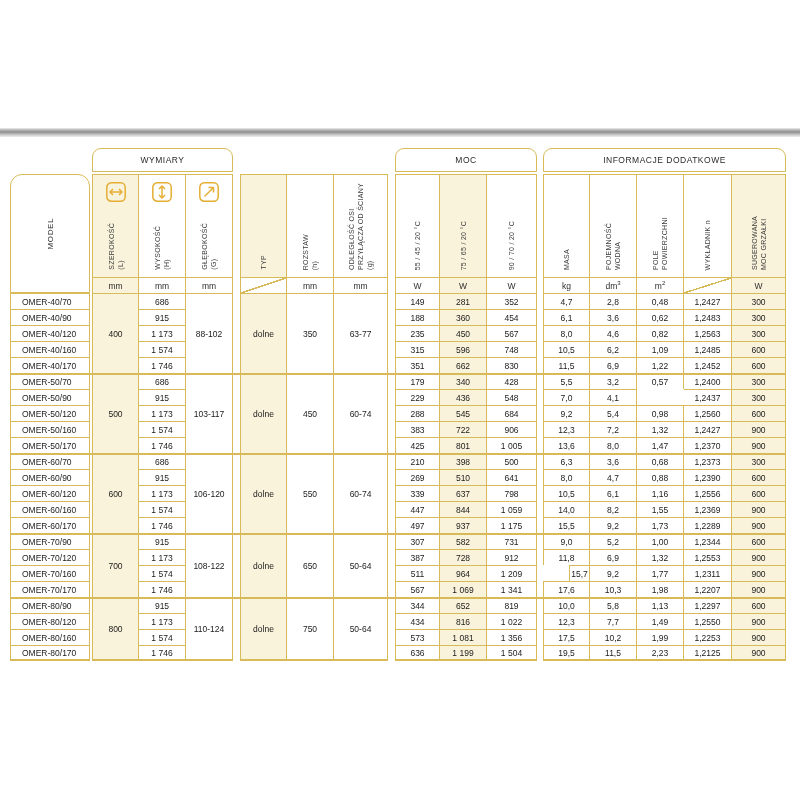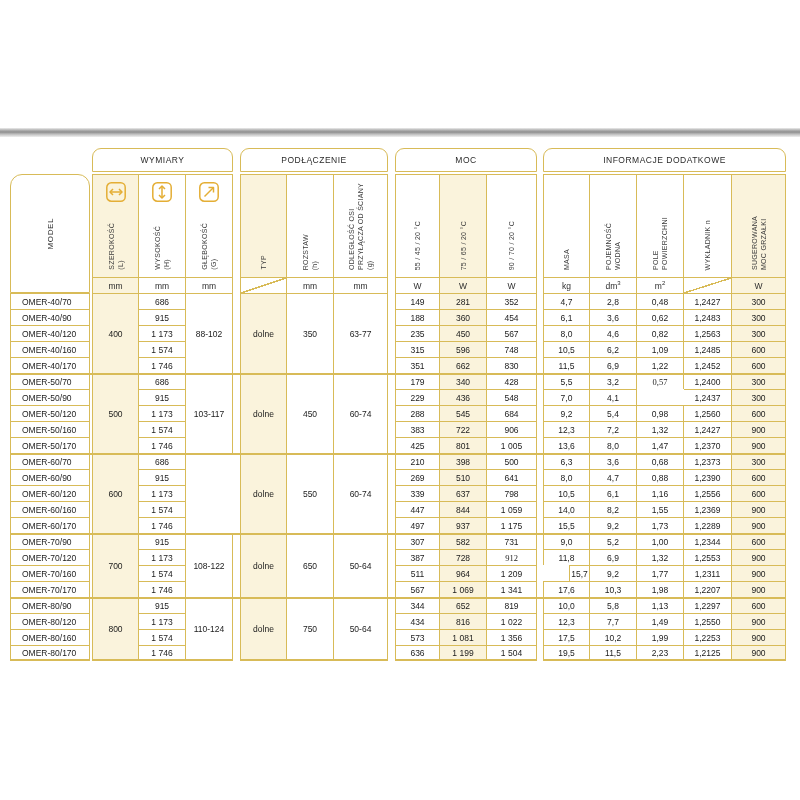--- a/index.html
+++ b/index.html
@@ -140,25 +140,25 @@
           <polyline points="9.5,5.5 14.5,5.5 14.5,10.5" fill="none" stroke="#e4ae35" stroke-width="1.5" stroke-linejoin="round"></polyline>
         </svg>
         <div class="vtext">GŁĘBOKOŚĆ
 (G)</div>
       </div>
       <div class="c unit" style="grid-area: 4 / 3;">
         <div>mm</div>
       </div>
       <div class="c" style="grid-area: 5 / 3 / 10;">88-102</div>
       <div class="c gs" style="grid-area: 10 / 3 / 15;">103-117</div>
+      <div class="c gs" style="grid-area: 15 / 3 / 20;">106-120</div>
       <div class="c gs" style="grid-area: 20 / 3 / 24;">108-122</div>
       <div class="c gs bb" style="grid-area: 24 / 3 / 28;">110-124</div>
     </div>
     <div class="section" style="grid-template-columns: 47px 47px 54px; grid-template-rows: 24px 2px 103px 16px repeat(23, 16px); margin-left: 7px;">
-      <div class="ghead" style="grid-column: 1 / 4;">PODŁĄCZENIE</div>
       <div class="c lab bl tint" style="grid-area: 3 / 1;">
         <div class="vtext">TYP</div>
       </div>
       <div class="c unit bl" style="grid-area: 4 / 1;">
         <div class="diag-strike"></div>
       </div>
       <div class="c bl tint" style="grid-area: 5 / 1 / 10;">dolne</div>
       <div class="c bl tint gs" style="grid-area: 10 / 1 / 15;">dolne</div>
       <div class="c bl tint gs" style="grid-area: 15 / 1 / 20;">dolne</div>
       <div class="c bl tint gs" style="grid-area: 20 / 1 / 24;">dolne</div>
@@ -264,21 +264,21 @@
       <div class="c" style="grid-area: 11 / 3;">548</div>
       <div class="c" style="grid-area: 12 / 3;">684</div>
       <div class="c" style="grid-area: 13 / 3;">906</div>
       <div class="c" style="grid-area: 14 / 3;">1 005</div>
       <div class="c gs" style="grid-area: 15 / 3;">500</div>
       <div class="c" style="grid-area: 16 / 3;">641</div>
       <div class="c" style="grid-area: 17 / 3;">798</div>
       <div class="c" style="grid-area: 18 / 3;">1 059</div>
       <div class="c" style="grid-area: 19 / 3;">1 175</div>
       <div class="c gs" style="grid-area: 20 / 3;">731</div>
-      <div class="c" style="grid-area: 21 / 3; font-family: Liberation Serif, serif;">912</div>
+      <div class="c" style="grid-area: 21 / 3;">912</div>
       <div class="c" style="grid-area: 22 / 3;">1 209</div>
       <div class="c" style="grid-area: 23 / 3;">1 341</div>
       <div class="c gs" style="grid-area: 24 / 3;">819</div>
       <div class="c" style="grid-area: 25 / 3;">1 022</div>
       <div class="c" style="grid-area: 26 / 3;">1 356</div>
       <div class="c bb" style="grid-area: 27 / 3;">1 504</div>
     </div>
     <div class="section" style="grid-template-columns: 47px 47px 47px 48px 54px; grid-template-rows: 24px 2px 103px 16px repeat(23, 16px); margin-left: 6px;">
       <div class="ghead" style="grid-column: 1 / 6;">INFORMACJE DODATKOWE</div>
       <div class="c lab bl" style="grid-area: 3 / 1;">
@@ -347,21 +347,21 @@
       </div>
       <div class="c unit" style="grid-area: 4 / 3;">
         <div>m</div>
         <div class="sup">2</div>
       </div>
       <div class="c" style="grid-area: 5 / 3;">0,48</div>
       <div class="c" style="grid-area: 6 / 3;">0,62</div>
       <div class="c" style="grid-area: 7 / 3;">0,82</div>
       <div class="c" style="grid-area: 8 / 3;">1,09</div>
       <div class="c" style="grid-area: 9 / 3;">1,22</div>
-      <div class="c gs" style="grid-area: 10 / 3; font-family: Liberation Serif, serif;">0,57</div>
+      <div class="c gs" style="grid-area: 10 / 3;">0,57</div>
       <div class="c" style="grid-area: 11 / 3; margin-top: 43px;">0,75</div>
       <div class="c" style="grid-area: 12 / 3;">0,98</div>
       <div class="c" style="grid-area: 13 / 3;">1,32</div>
       <div class="c" style="grid-area: 14 / 3;">1,47</div>
       <div class="c gs" style="grid-area: 15 / 3;">0,68</div>
       <div class="c" style="grid-area: 16 / 3;">0,88</div>
       <div class="c" style="grid-area: 17 / 3;">1,16</div>
       <div class="c" style="grid-area: 18 / 3;">1,55</div>
       <div class="c" style="grid-area: 19 / 3;">1,73</div>
       <div class="c gs" style="grid-area: 20 / 3;">1,00</div>

